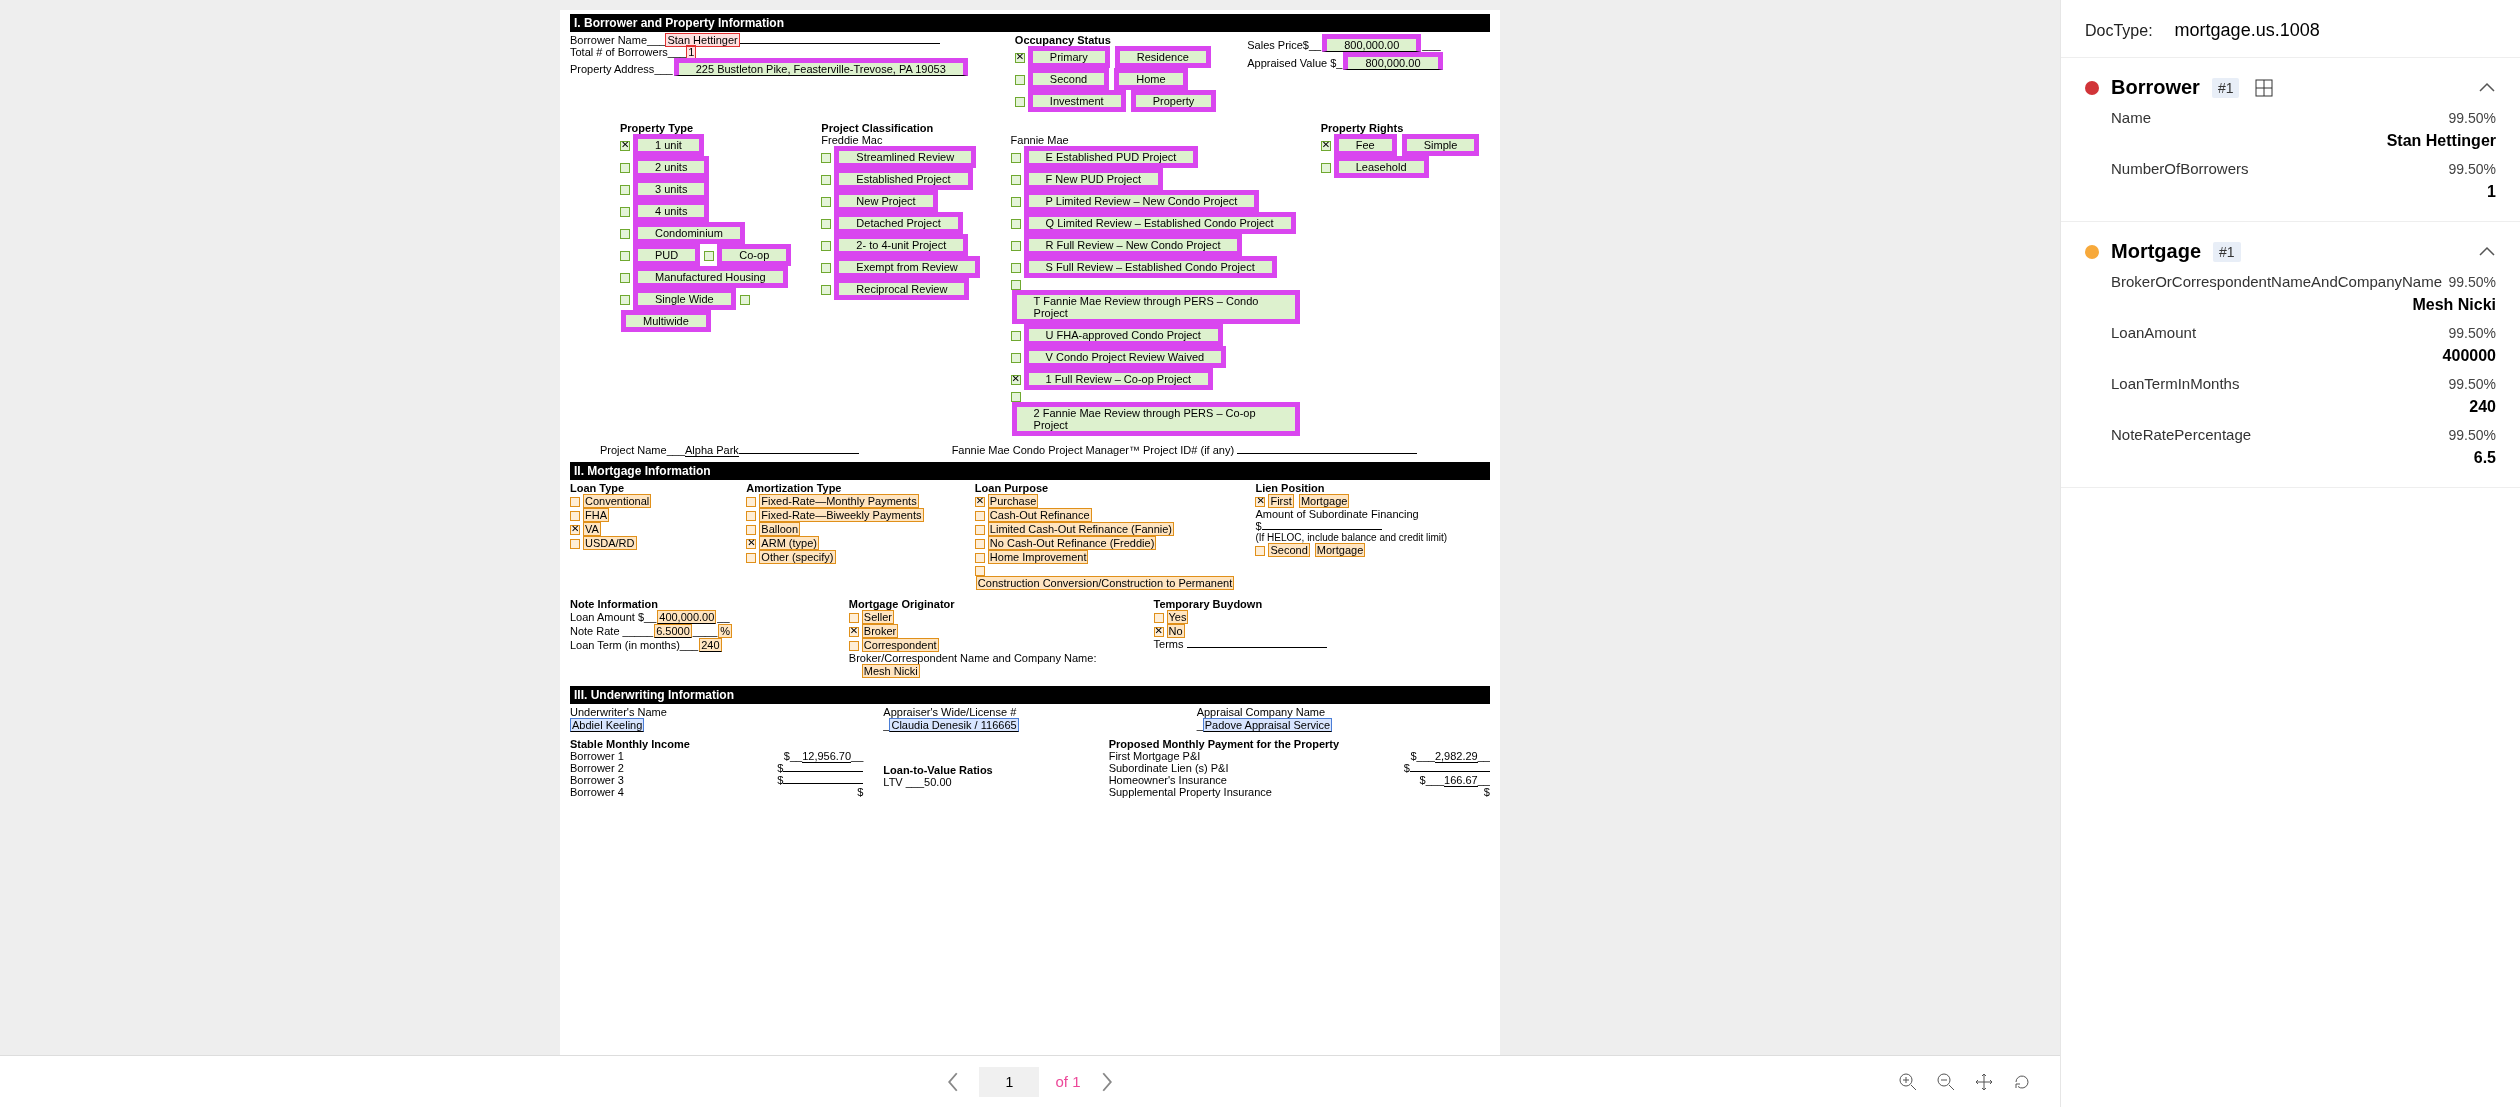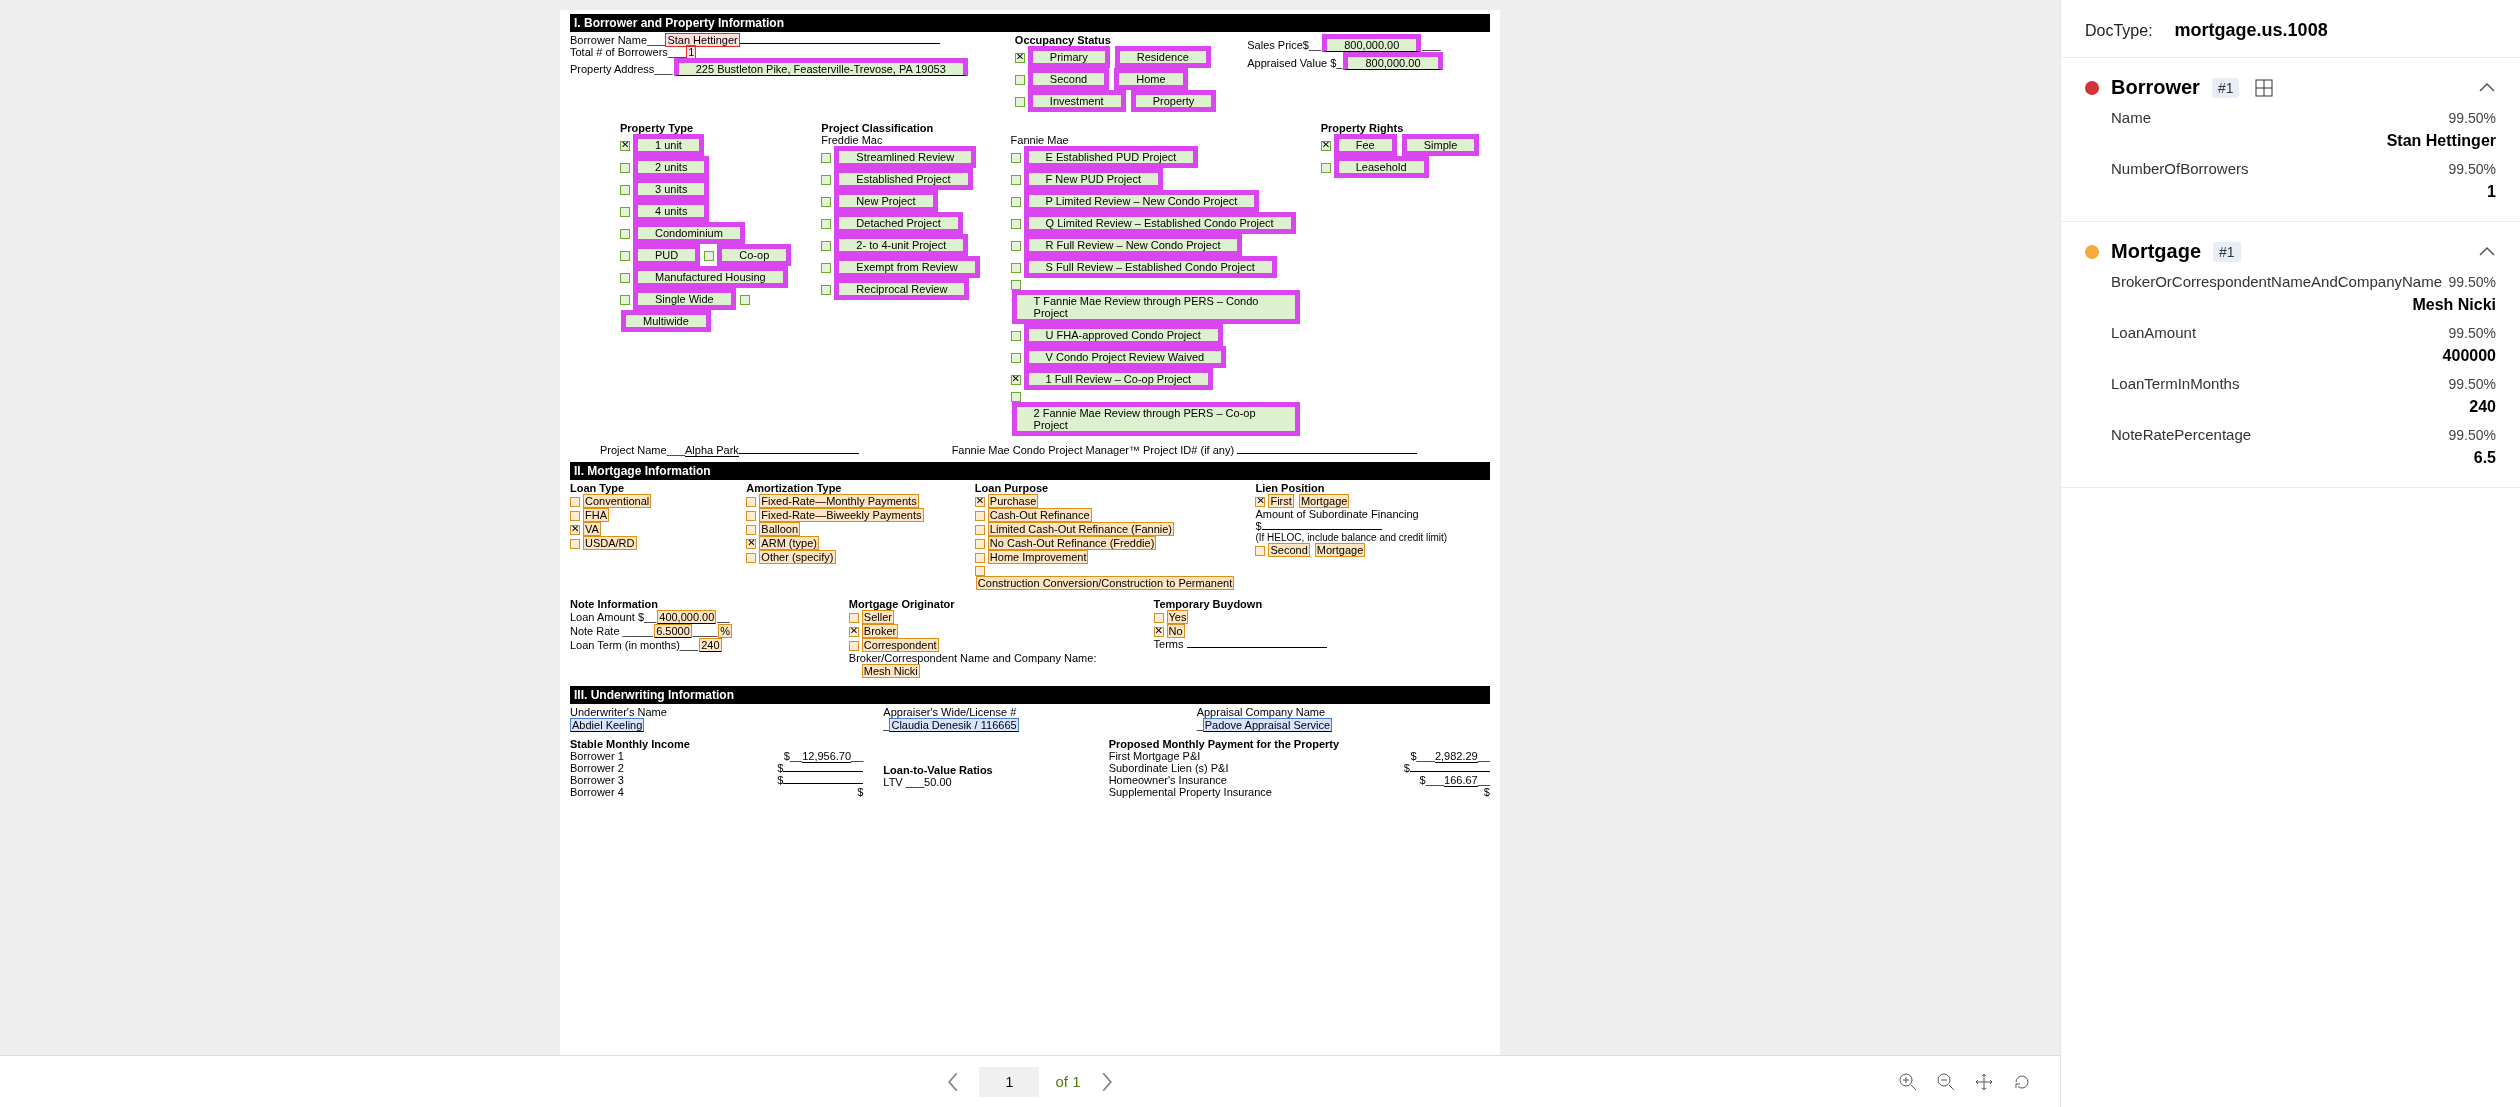--- a/index.html
+++ b/index.html
@@ -20,21 +20,21 @@
 .fh { font-weight: bold; font-size: 11px; }
 .subtext { font-size: 10px; }
 .toolbar { height: 52px; background: #fff; border-top: 1px solid #ddd; display: flex; align-items: center; justify-content: center; gap: 20px; position: relative; }
 .tb-group { display: flex; align-items: center; gap: 16px; }
 .tb-right { position: absolute; right: 28px; display: flex; gap: 18px; }
 .tb-icon { width: 20px; height: 20px; cursor: pointer; color: #555; display: flex; align-items: center; justify-content: center; }
 .page-input { width: 60px; height: 30px; background: #f0f0f0; border: none; text-align: center; font-size: 14px; }
 .sidebar { width: 460px; background: #fff; border-left: 1px solid #e6e6e6; overflow-y: auto; padding: 0; }
 .sb-header { padding: 20px 24px 16px; display: flex; gap: 22px; align-items: baseline; }
 .sb-header .lbl { font-size: 16px; color: #222; }
-.sb-header .val { font-size: 18px; font-weight: 700; }
+.sb-header .val { font-size: 18px; font-weight: 400; }
 .sb-sep { border-top: 1px solid #eee; }
 .sb-group { padding: 18px 24px 4px; text-align: right; }
 .sb-group-hd { display: flex; align-items: center; gap: 12px; }
 .dot { width: 14px; height: 14px; border-radius: 50%; }
 .dot.red { background: #d13438; }
 .dot.orange { background: #f7a93b; }
 .sb-group-title { font-size: 20px; font-weight: 600; }
 .badge { background: #e8eef7; color: #333; font-size: 14px; padding: 2px 6px; border-radius: 2px; }
 .grid-icon { margin-left: 4px; }
 .chev { margin-left: auto; cursor: pointer; }
@@ -245,21 +245,21 @@
   </div>
 
   <div class="toolbar">
     <div class="tb-group">
       <div class="tb-icon">
           <svg width="14" height="20" viewBox="0 0 10 16">
             <path d="M8 1 L2 8 L8 15" stroke="#888" stroke-width="1.5" fill="none"></path>
           </svg>
         </div>
       <input class="page-input" value="1" style="">
-      <span style="font-size:15px;color:#4d7c0f">of 1</span>
+      <span style="font-size:15px;color:#ec4899">of 1</span>
       <div class="tb-icon">
           <svg width="14" height="20" viewBox="0 0 10 16">
             <path d="M2 1 L8 8 L2 15" stroke="#888" stroke-width="1.5" fill="none"></path>
           </svg>
         </div>
     </div>
     <div class="tb-right">
       <div class="tb-icon">
           <svg width="20" height="20" viewBox="0 0 20 20">
             <circle cx="8" cy="8" r="6" stroke="#555" fill="none"></circle>

